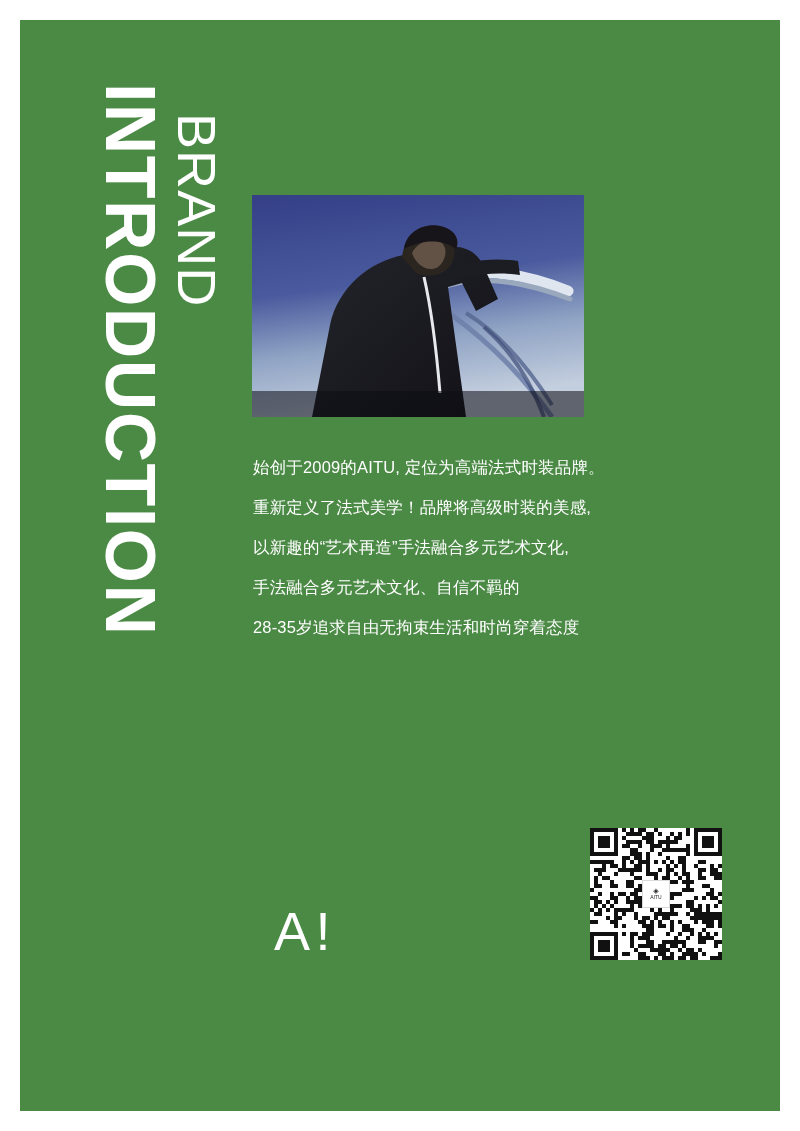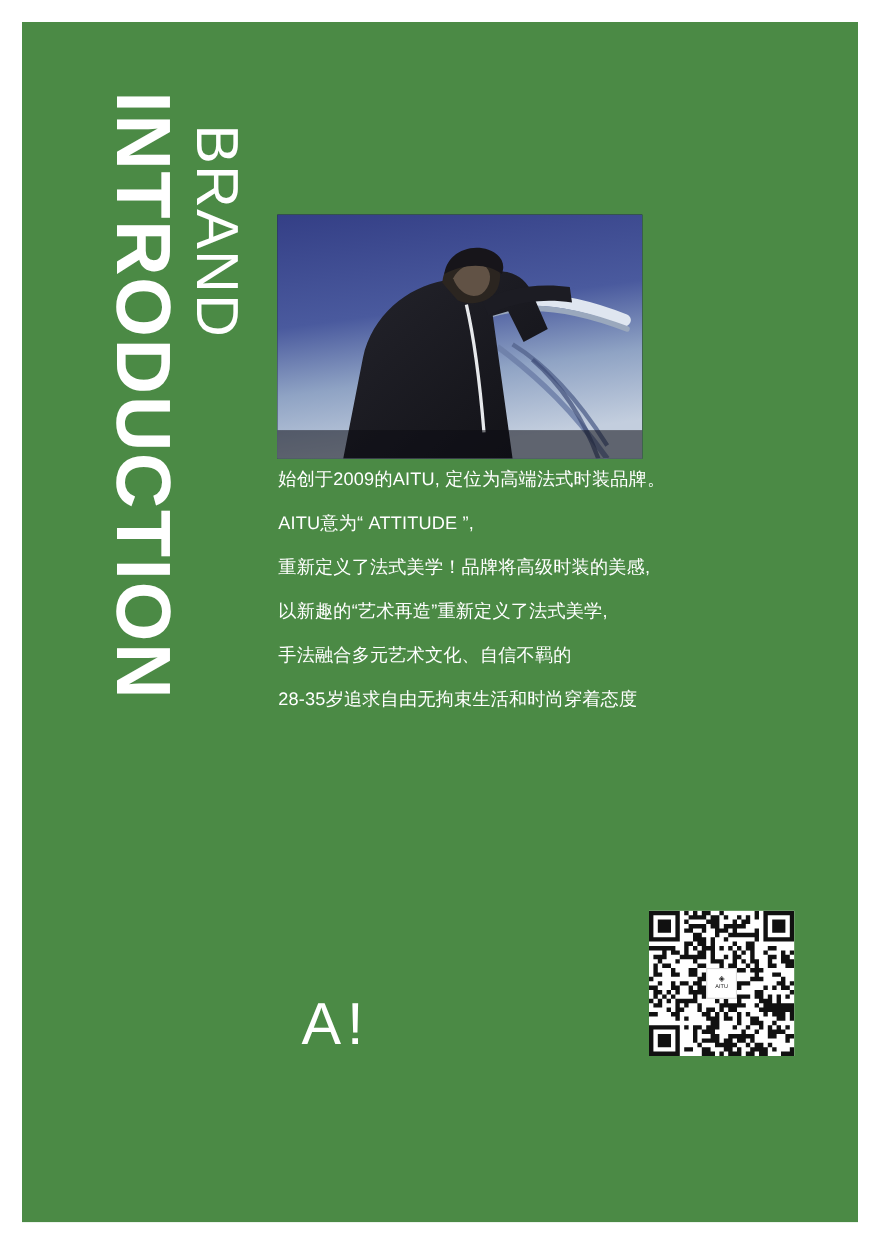--- a/index.html
+++ b/index.html
@@ -67,21 +67,21 @@
     height: 222px;
     overflow: hidden;
     background: #1d2145;
   }
   .photo svg { display: block; }
 
   
   .copy {
     position: absolute;
     left: 233px;
-    top: 397px;
+    top: 428px;
     width: 500px;
     color: #ffffff;
     font-size: 16.5px;
     line-height: 2.42;
     letter-spacing: 0.01em;
     font-family: "Liberation Sans", sans-serif;
   }
   .copy p { margin: 0; white-space: nowrap; }
 
   
@@ -172,23 +172,22 @@
       <path d="M152 54 C 154 36, 174 26, 192 32 C 204 36, 208 46, 204 54 C 192 44, 170 44, 152 54 Z" fill="#17151a"></path>
 
       <path d="M172 82 C 178 108, 184 150, 188 198" stroke="#e7e9ec" stroke-width="3" fill="none"></path>
 
       <rect x="0" y="196" width="332" height="26" fill="#0c0d14" opacity="0.55"></rect>
     </svg>
   </div>
 
   <div class="copy">
     <p>始创于2009的AITU, 定位为高端法式时装品牌。</p>
-    <p>AITU意为“ ATTITUDE ”,</p>
     <p>重新定义了法式美学！品牌将高级时装的美感,</p>
-    <p>以新趣的“艺术再造”重新定义了法式美学,</p>
+    <p>以新趣的“艺术再造”手法融合多元艺术文化,</p>
     <p>手法融合多元艺术文化、自信不羁的</p>
     <p>28-35岁追求自由无拘束生活和时尚穿着态度</p>
   </div>
 
   <div class="logo">
     <span>A</span>
     <span class="mark">!</span>
   </div>
 
   <div class="qr">

